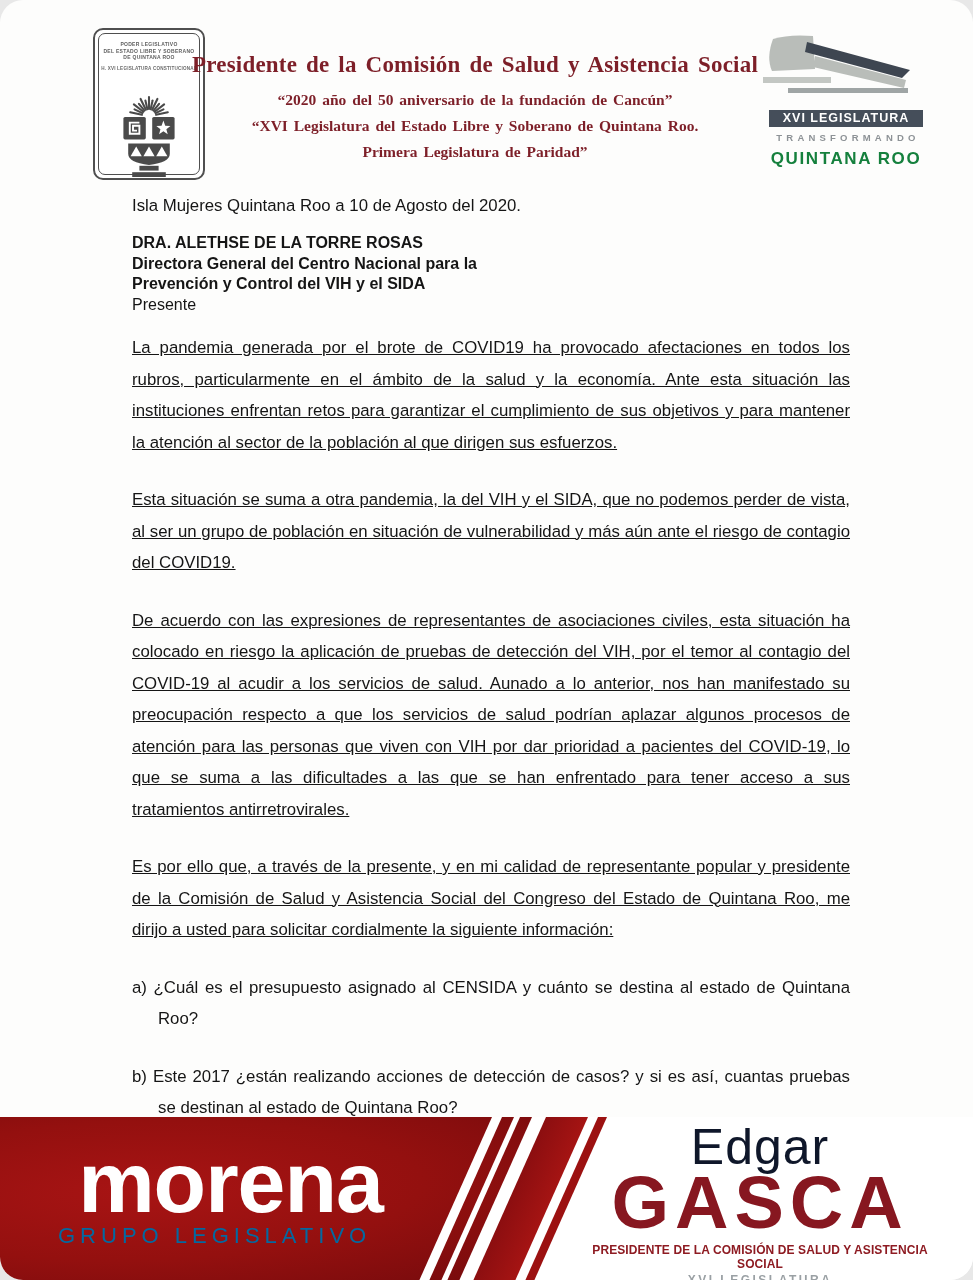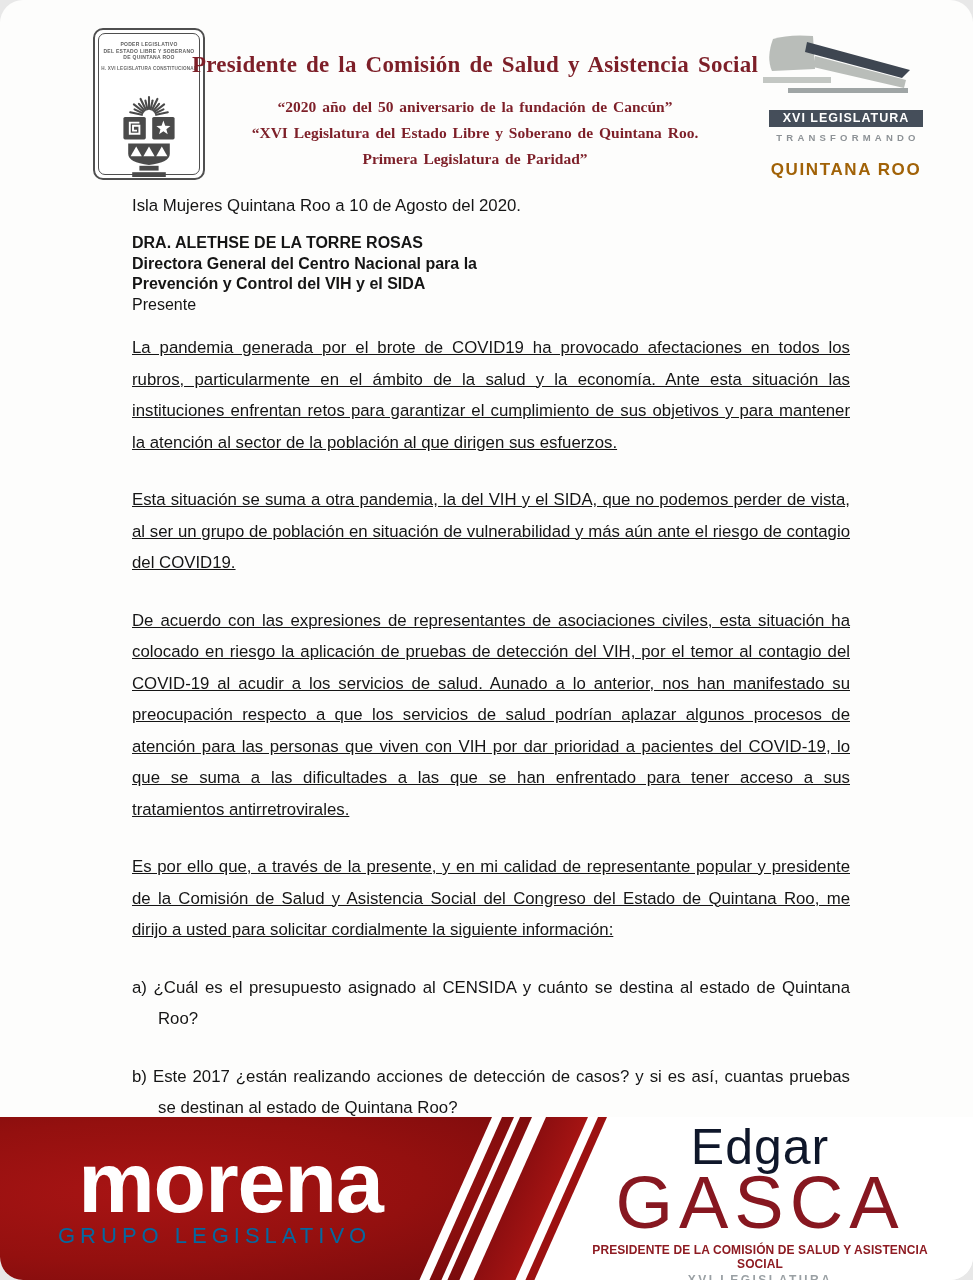--- a/index.html
+++ b/index.html
@@ -28,29 +28,29 @@
     padding-top: 7px; text-align: center;
   }
   .seal-line { font-size: 5px; font-weight: bold; color: #5f5f5f; letter-spacing: .3px; line-height: 6.5px; }
   .seal-sub { margin-top: 5px; font-size: 4.6px; font-weight: bold; color: #6b6b6b; letter-spacing: .2px; }
   .seal-arms { display: block; margin: 2px auto 0; }
 
   .head-titles { position: absolute; left: 130px; top: 52px; width: 690px; text-align: center;
     font-family: "Liberation Serif", serif; color: #7d1f28; }
   .head-title { font-size: 23px; font-weight: bold; word-spacing: 3px; letter-spacing: .2px; }
   .head-quote { font-size: 15.5px; font-weight: bold; line-height: 26px; word-spacing: 2px; }
-  .head-quote.first { margin-top: 16px; }
+  .head-quote.first { margin-top: 9px; }
 
   .logo-right { position: absolute; left: 756px; top: 30px; width: 180px; height: 150px; text-align: center; }
   .logo-band {
     margin: 4px auto 0; width: 154px; height: 17px; background: #454e5a; color: #fff;
     font-size: 12.5px; font-weight: bold; letter-spacing: 1px; line-height: 17px;
   }
   .logo-tag1 { margin-top: 5px; font-size: 9.5px; font-weight: bold; color: #8d9296; letter-spacing: 4.2px; padding-left: 4px; }
-  .logo-tag2 { margin-top: 17px; font-size: 17px; font-weight: bold; color: #a16207; letter-spacing: 1.6px; }
+  .logo-tag2 { margin-top: 6px; font-size: 17px; font-weight: bold; color: #15803d; letter-spacing: 1.6px; }
 
   
   .letter { position: absolute; left: 132px; top: 196px; width: 718px; }
   .dateline { text-align: left; font-size: 16.8px; margin-bottom: 17px; }
   .recipient { font-size: 16px; font-weight: bold; line-height: 20.5px; }
   .salutation { font-size: 16px; line-height: 20.5px; margin-bottom: 17px; }
   .para { font-size: 16.8px; line-height: 31.5px; text-align: justify; margin-bottom: 26px; text-decoration: underline; }
   .item { font-size: 16.8px; line-height: 31.5px; text-align: justify; margin-bottom: 26px;
           padding-left: 26px; text-indent: -26px; }
 
@@ -64,21 +64,21 @@
   .ribbon1 { left: 546px; width: 42px; background: linear-gradient(90deg, #8c0e10, #a51413); }
   .ribbon2 { left: 598px; width: 9px; background: #9c1111; }
 
   .morena-wordmark { position: absolute; left: 58px; top: 30px; width: 345px; text-align: center;
     color: #fff; font-size: 86px; font-weight: bold; letter-spacing: -1px; line-height: 70px; }
   .morena-sub { position: absolute; left: 58px; top: 106px; width: 345px; text-align: left;
     color: #0369a1; font-size: 22px; letter-spacing: 5px; font-weight: normal; }
 
   .gasca-block { position: absolute; left: 580px; top: 0; width: 360px; text-align: center; }
   .gasca-first { font-size: 50px; font-weight: normal; color: #0f172a; line-height: 52px; margin-top: 4px; letter-spacing: 1px; }
-  .gasca-last { font-size: 74px; font-weight: 400; color: #871720; line-height: 72px; letter-spacing: 6px; margin-top: -6px; }
+  .gasca-last { font-size: 74px; font-weight: 700; color: #871720; line-height: 72px; letter-spacing: 6px; margin-top: -6px; }
   .gasca-role { font-size: 12px; font-weight: bold; color: #8e1b22; margin-top: 4px; letter-spacing: .1px; }
   .gasca-leg { font-size: 12px; font-weight: bold; color: #9aa0a4; letter-spacing: 2.5px; margin-top: 2px; }
 </style>
 </head>
 <body>
 
 <div class="page">
 
   <div class="header">
 

